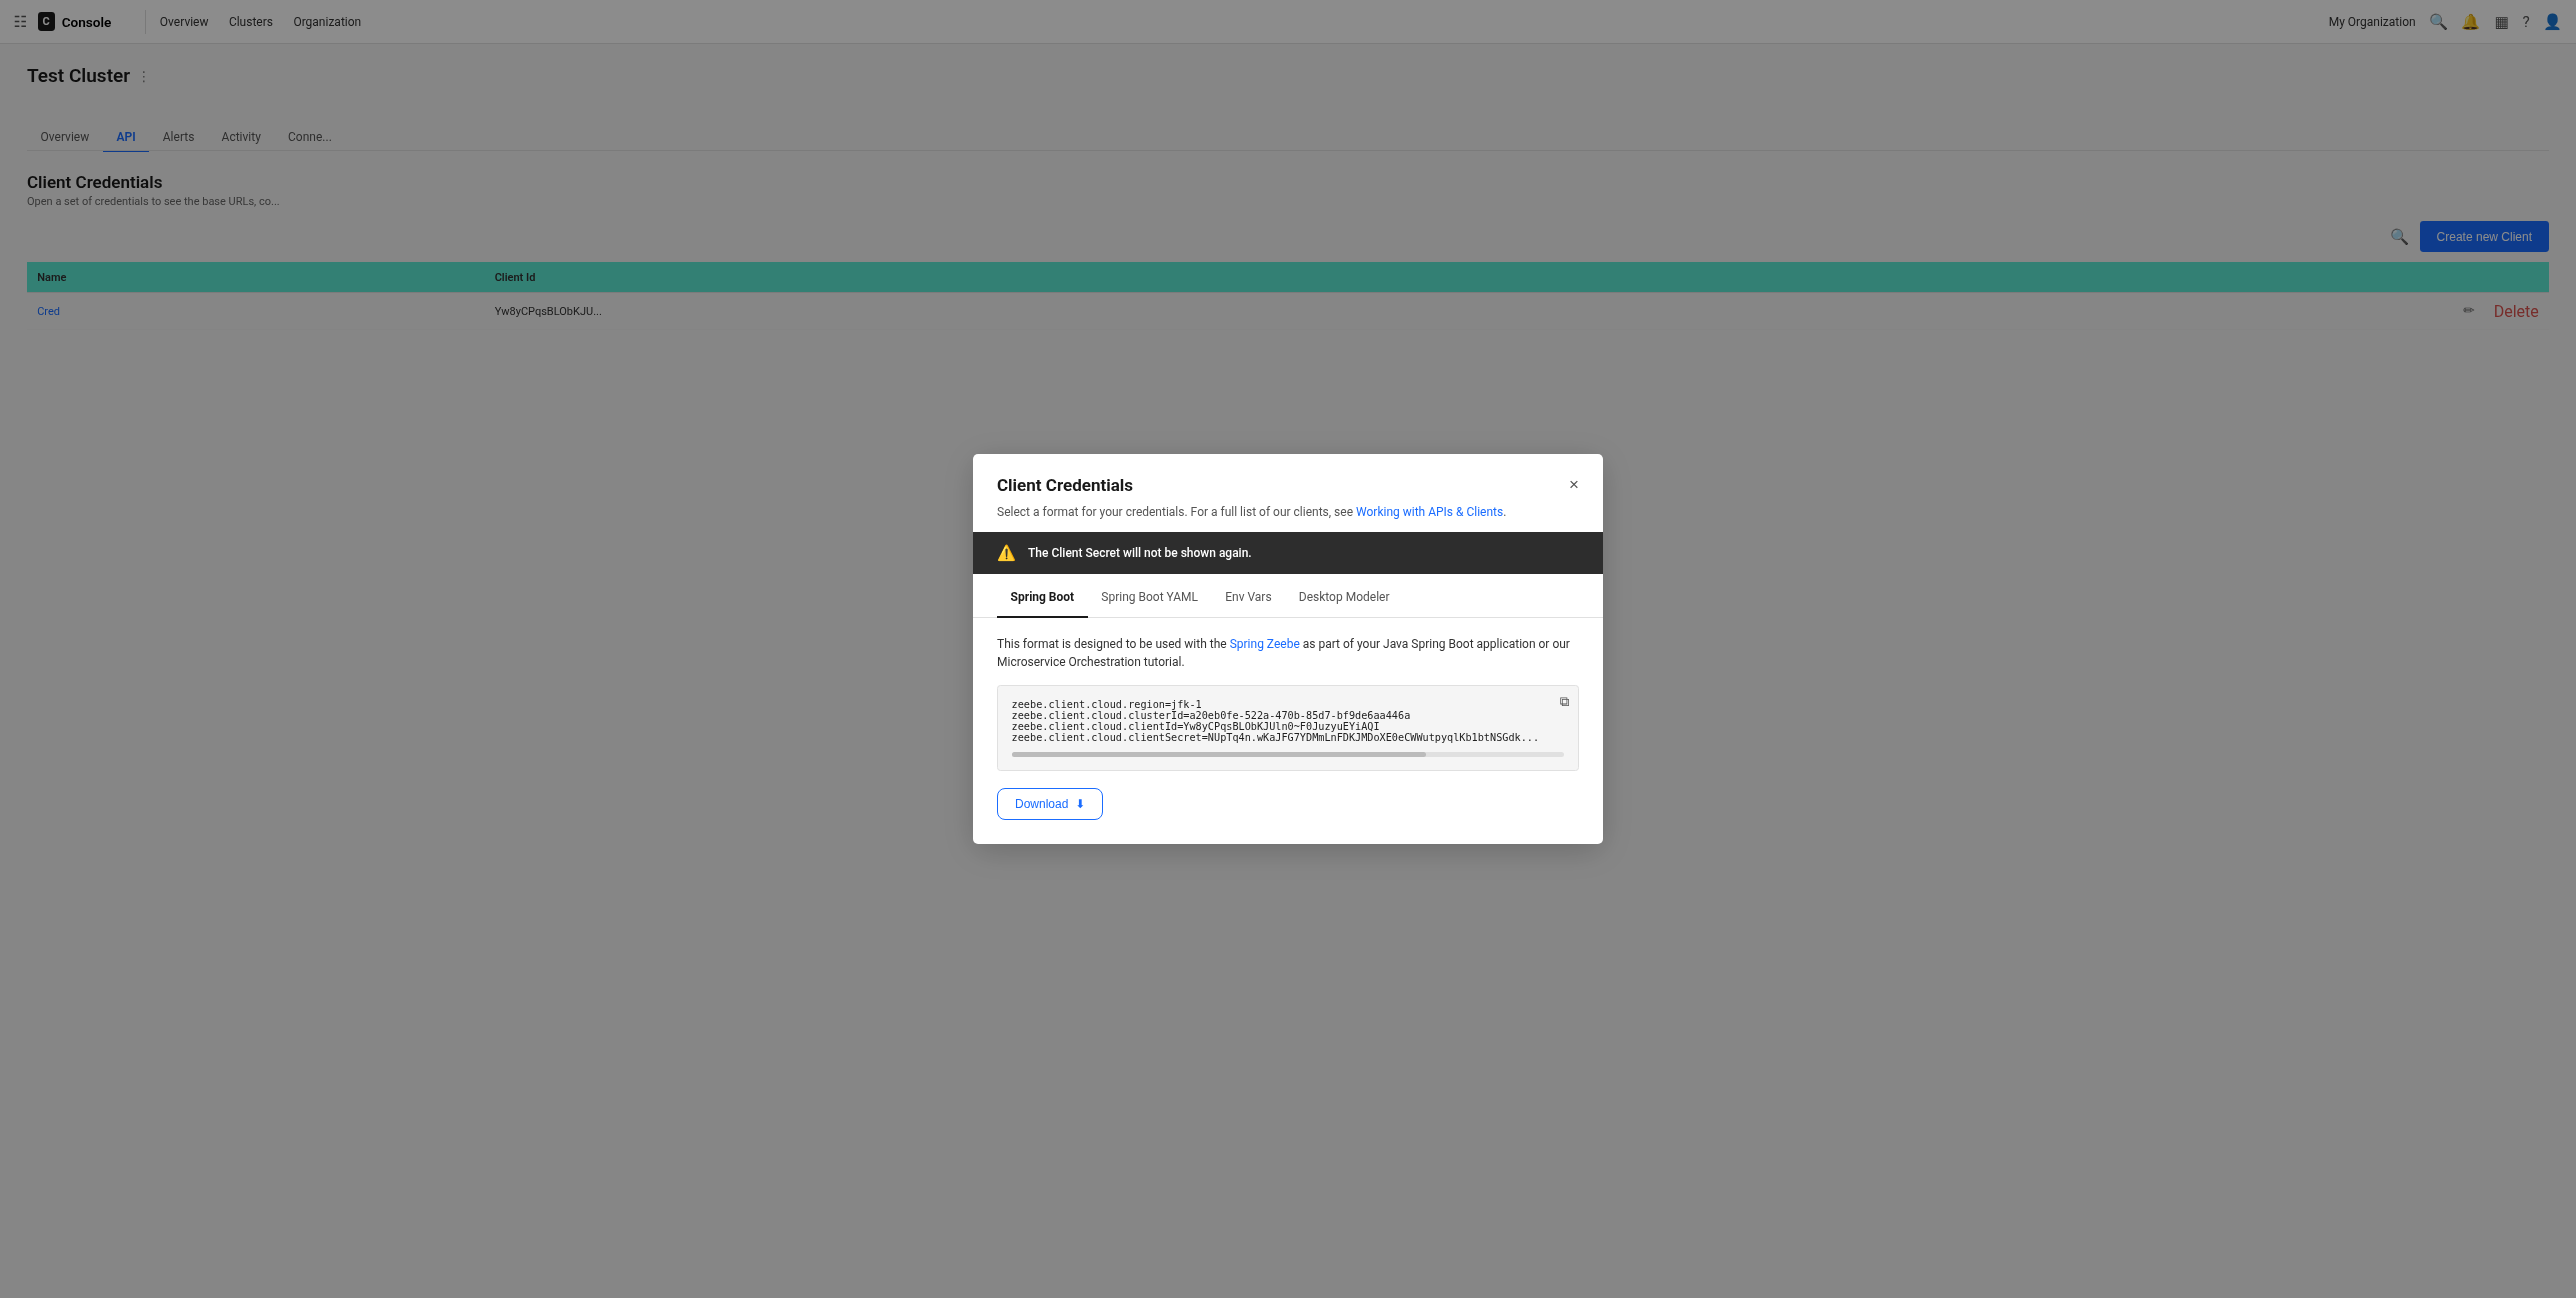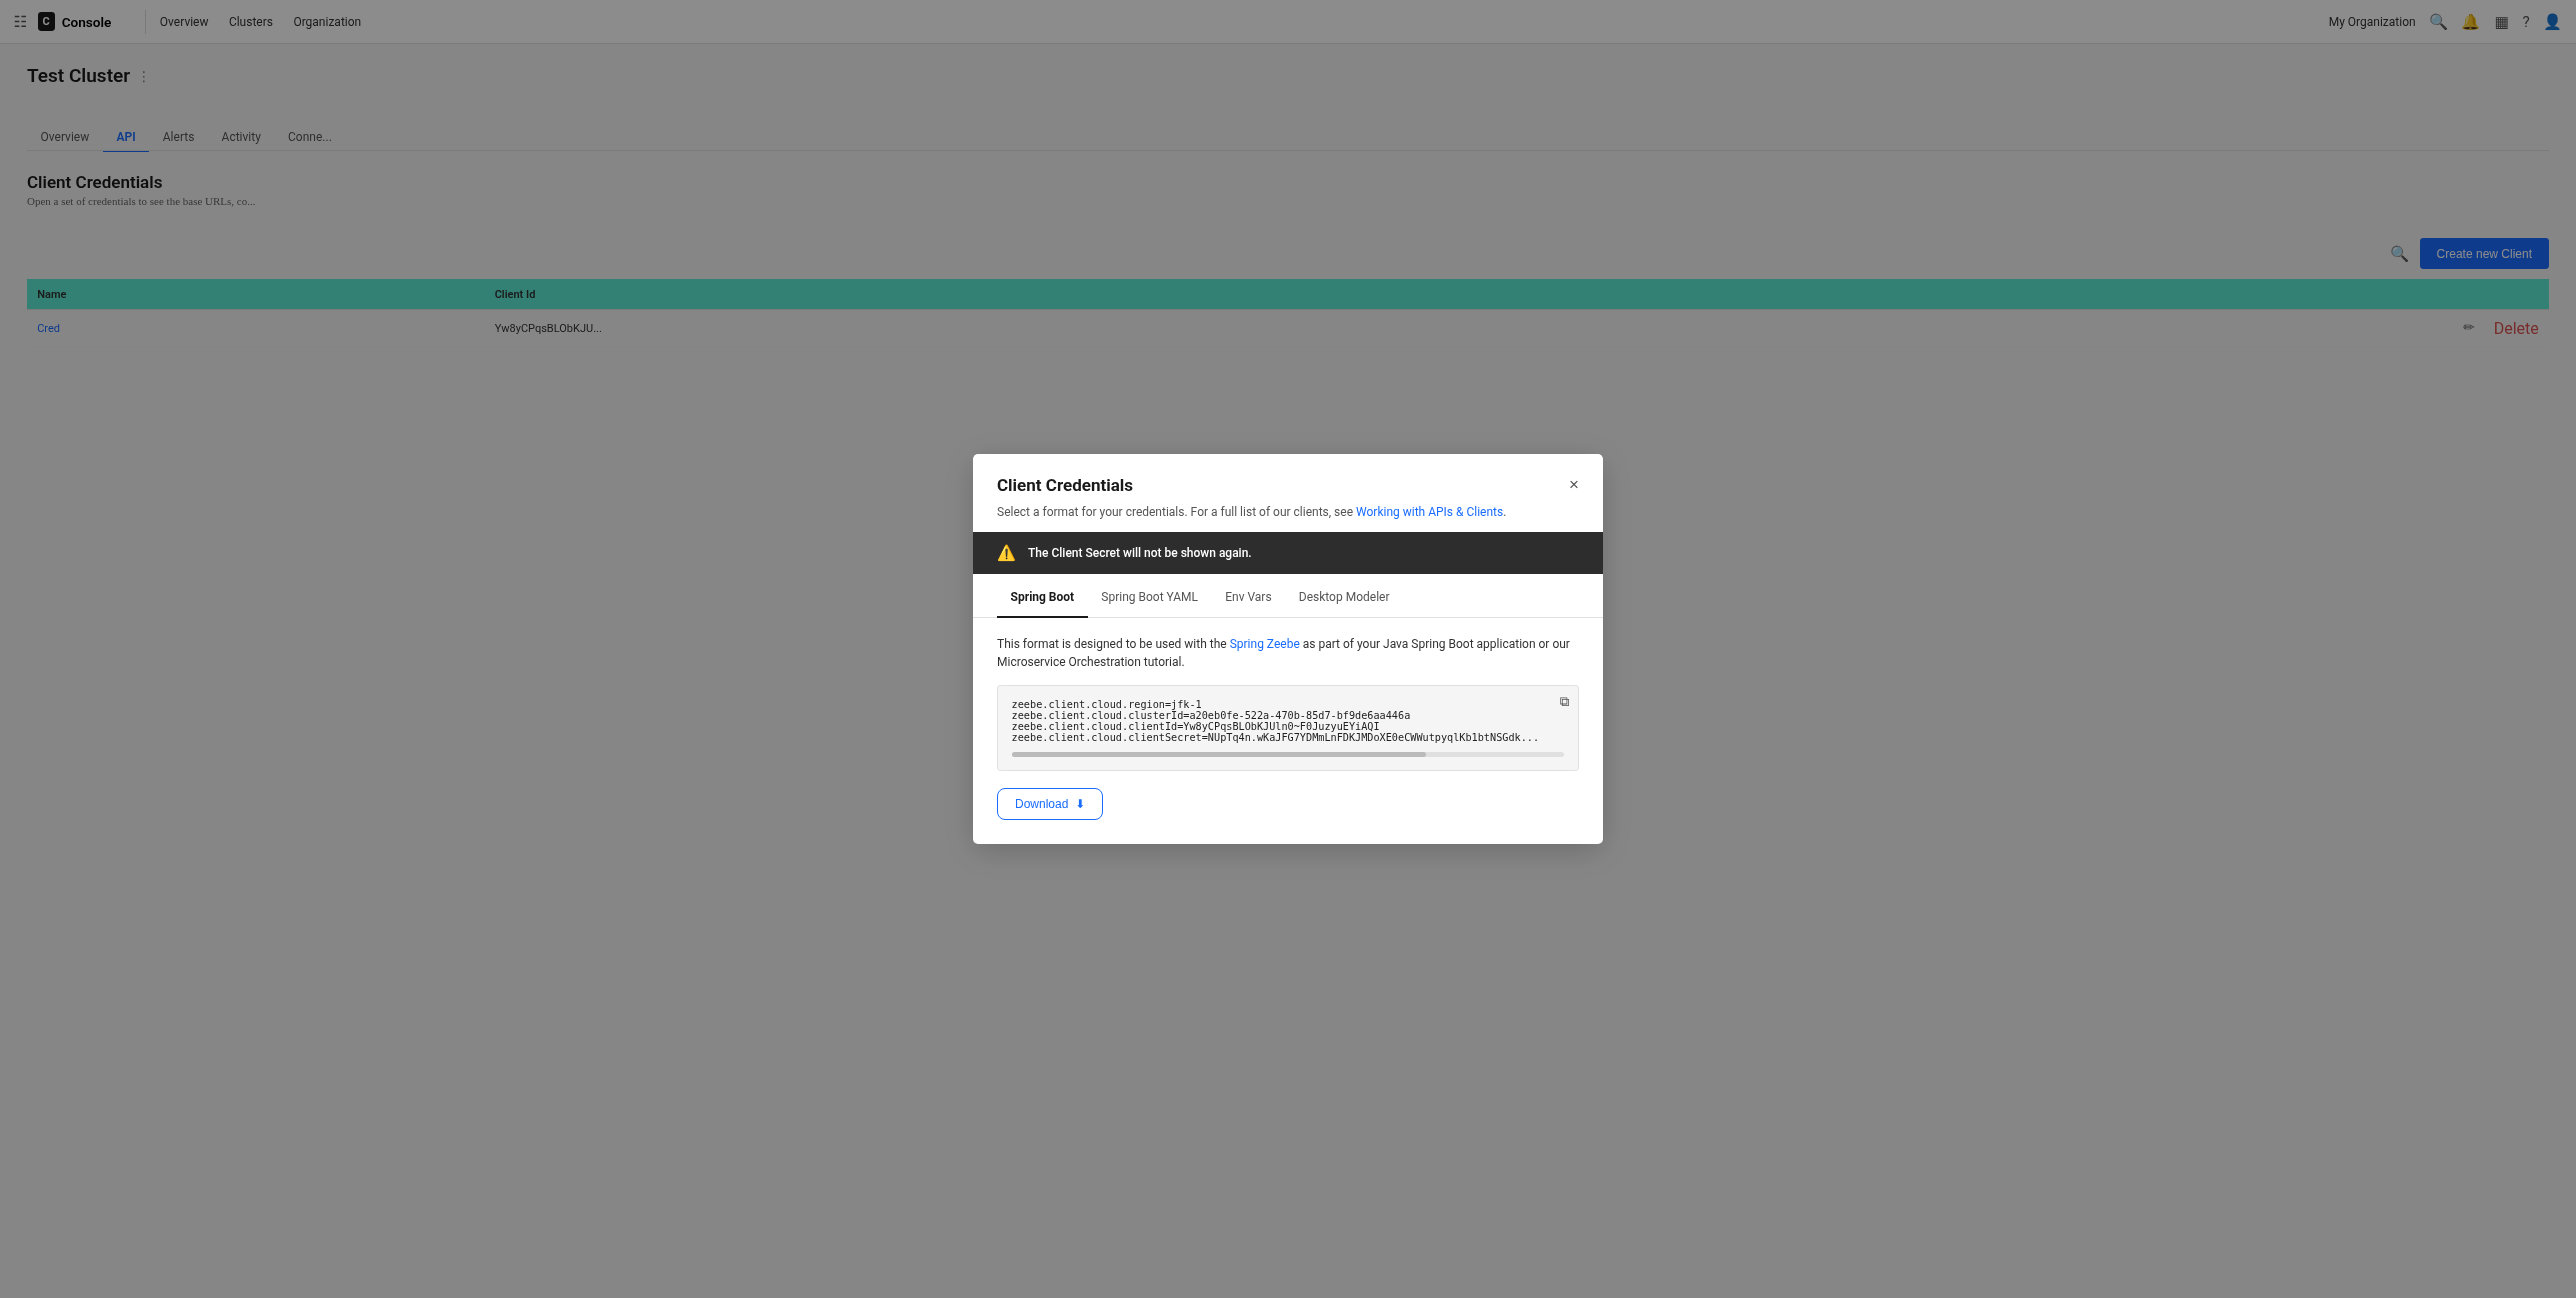--- a/index.html
+++ b/index.html
@@ -27,21 +27,21 @@
     .page-title { font-size: 19px; font-weight: 600; color: #1a1a1a; }
     .page-menu-icon { font-size: 13.6px; color: #777; cursor: pointer; }
 
     
     .tabs { display: flex; gap: 0; border-bottom: 1.7px solid #e0e0e0; margin-bottom: 20.4px; }
     .tab { font-size: 12px; color: #555; padding: 6.8px 13.6px; cursor: pointer; border-bottom: 1.7px solid transparent; margin-bottom: -1.7px; }
     .tab.active { color: #1a6cff; border-bottom: 1.7px solid #1a6cff; font-weight: 600; }
 
     
     .section-title { font-size: 17px; font-weight: 600; margin-bottom: 3.4px; color: #1a1a1a; }
-    .section-desc { font-size: 11px; color: #666; margin-bottom: 31px; font-family: Liberation Serif, serif; }
+    .section-desc { font-size: 11px; color: #666; margin-bottom: 13px; }
 
     
     .table-toolbar { display: flex; justify-content: flex-end; align-items: center; margin-bottom: 10.2px; gap: 10.2px; }
     .create-btn { background: #1a6cff; color: #fff; border: none; padding: 8.5px 17px; border-radius: 3.4px; font-size: 12px; cursor: pointer; font-weight: 500; }
     .search-icon-btn { background: none; border: none; cursor: pointer; font-size: 15.3px; color: #555; }
     .table { width: 100%; border-collapse: collapse; }
     .table th { text-align: left; font-size: 11px; font-weight: 600; color: #333; padding: 8.5px 10.2px; border-bottom: 1.7px solid #e0e0e0; background: #5eead4; }
     .table td { font-size: 11px; color: #333; padding: 8.5px 10.2px; border-bottom: 0.9px solid #f0f0f0; }
     .table .link-cell { color: #1a6cff; cursor: pointer; text-decoration: none; margin-top: 32px; }
     .table .action-icons { display: flex; gap: 10.2px; justify-content: flex-end; }

